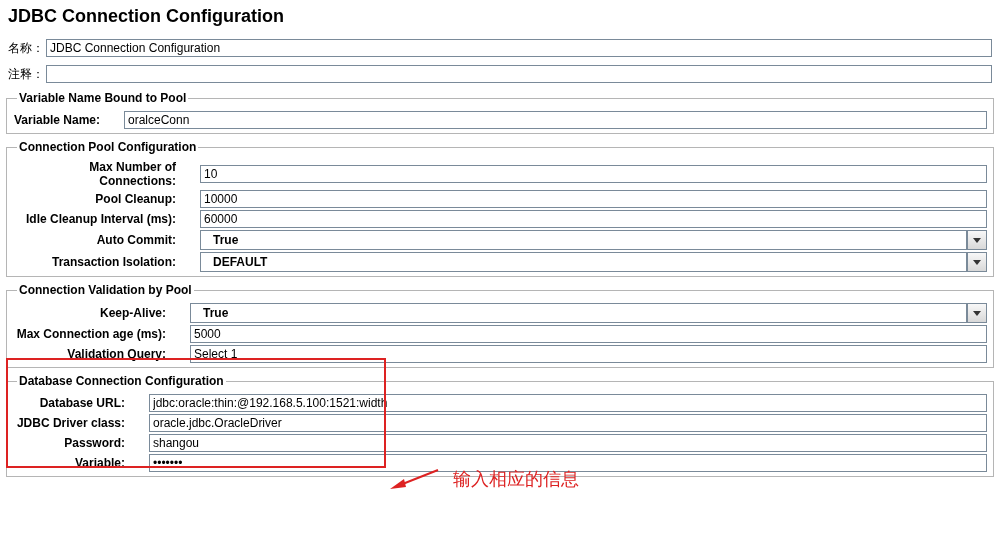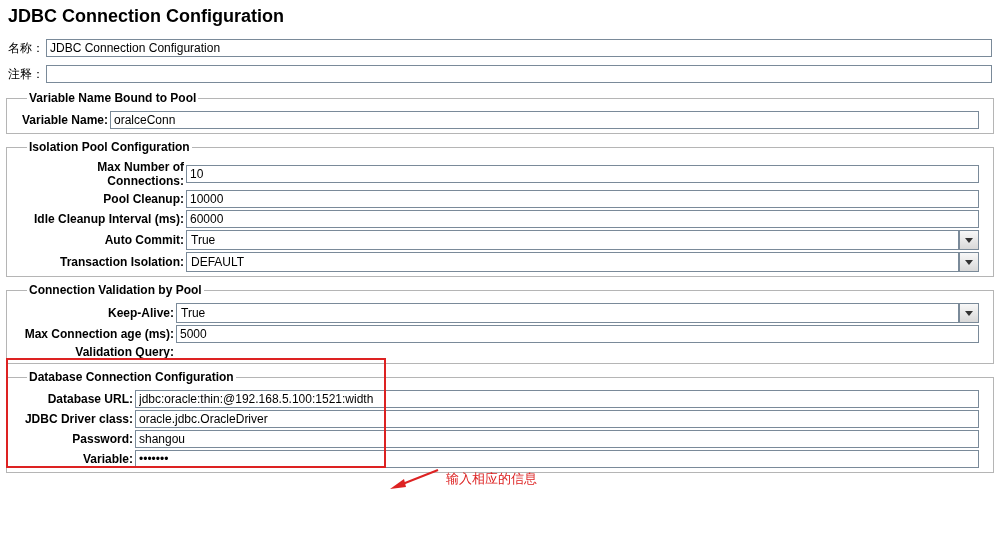--- a/index.html
+++ b/index.html
@@ -36,26 +36,27 @@
 fieldset {
   border: 1px solid #b5b5b5;
   margin: 6px 6px 2px 6px;
   padding: 4px 2px 2px 2px;
   position: relative;
 }
 legend {
   font-weight: bold;
   font-size: 12px;
   padding: 0 2px;
-  margin-left: 18px;
+  margin-left: 8px;
 }
 .form-row {
   display: flex;
   align-items: center;
-  margin: 2px 12px;
+  margin: 2px 4px;
+  gap: 22px;
 }
 .form-row label {
   text-align: right;
   font-weight: bold;
   padding-right: 2px;
   flex-shrink: 0;
 }
 .form-row input[type="text"],
 .form-row input[type="password"] {
   flex: 1;
@@ -67,23 +68,23 @@
 }
 .dropdown-wrap {
   flex: 1;
   display: flex;
   height: 20px;
 }
 .dropdown-field {
   flex: 1;
   border: 1px solid #7a8a99;
   background: #fff;
-  padding: 1px 4px;
-  font-size: 12px;
-  font-weight: normal;
+  padding: 1px 12px;
+  font-size: 12px;
+  font-weight: bold;
   display: flex;
   align-items: center;
 }
 .dropdown-btn {
   width: 20px;
   border: 1px solid #7a8a99;
   background: linear-gradient(#f8f8f8,#d8d8d8);
   display: flex;
   align-items: center;
   justify-content: center;
@@ -102,23 +103,23 @@
   height: 110px;
   border: 2px solid #d22;
   pointer-events: none;
 }
 .annotation {
   position: absolute;
   left: 390px;
   top: 467px;
   display: flex;
   align-items: center;
-  gap: 6px;
+  gap: 13px;
   color: #d22;
-  font-size: 13px;
+  font-size: 18px;
 }
 .annotation svg { display: block; }
 </style>
 </head>
 <body>
 
 <div class="page-title">JDBC Connection Configuration</div>
 
 <div class="top-row">
   <label>名称：</label>
@@ -131,21 +132,21 @@
 
 <fieldset>
   <legend>Variable Name Bound to Pool</legend>
   <div class="form-row">
     <label class="lblw-var">Variable Name:</label>
     <input type="text" value="oralceConn" style="">
   </div>
 </fieldset>
 
 <fieldset>
-  <legend>Isolation Pool Configuration</legend>
+  <legend>Connection Pool Configuration</legend>
   <div class="form-row">
     <label class="lblw-pool">Max Number of Connections:</label>
     <input type="text" value="10" style="">
   </div>
   <div class="form-row">
     <label class="lblw-pool">Pool Cleanup:</label>
     <input type="text" value="10000" style="">
   </div>
   <div class="form-row">
     <label class="lblw-pool">Idle Cleanup Interval (ms):</label>
@@ -187,20 +188,21 @@
           </svg>
       </div>
     </div>
   </div>
   <div class="form-row">
     <label class="lblw-val">Max Connection age (ms):</label>
     <input type="text" value="5000" style="">
   </div>
   <div class="form-row">
     <label class="lblw-val">Validation Query:</label>
+    <input type="text" value="Select 1" style="">
   </div>
 </fieldset>
 
 <fieldset>
   <legend>Database Connection Configuration</legend>
   <div class="form-row">
     <label class="lblw-db">Database URL:</label>
     <input type="text" value="jdbc:oracle:thin:@192.168.5.100:1521:width" style="">
   </div>
   <div class="form-row">

